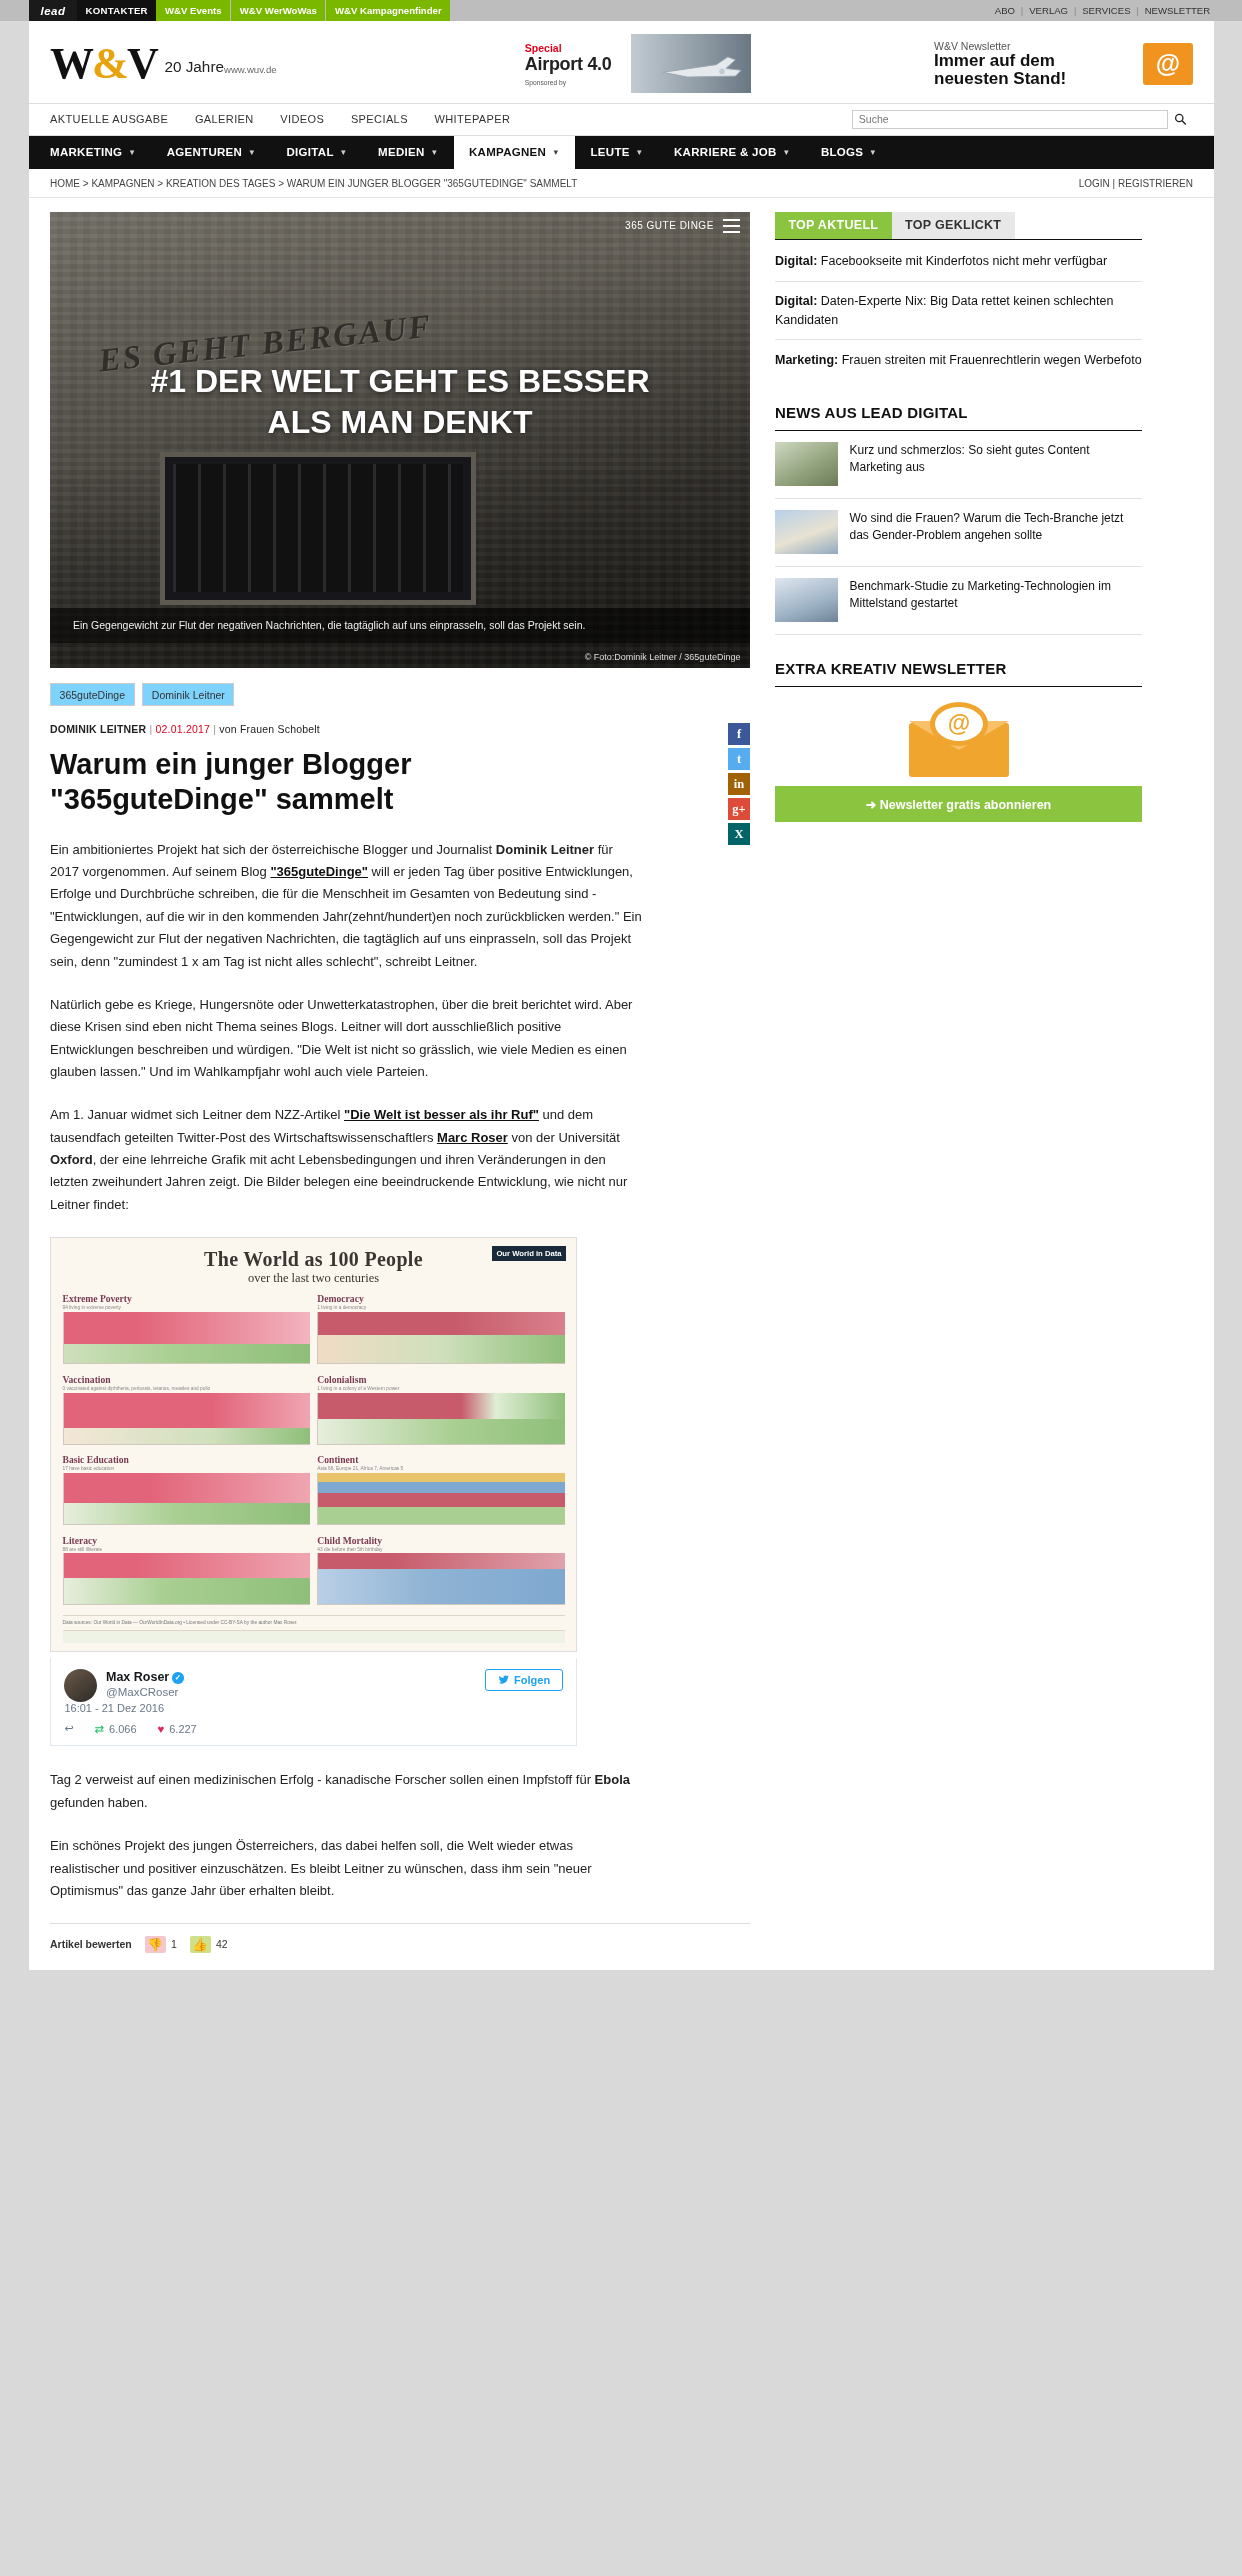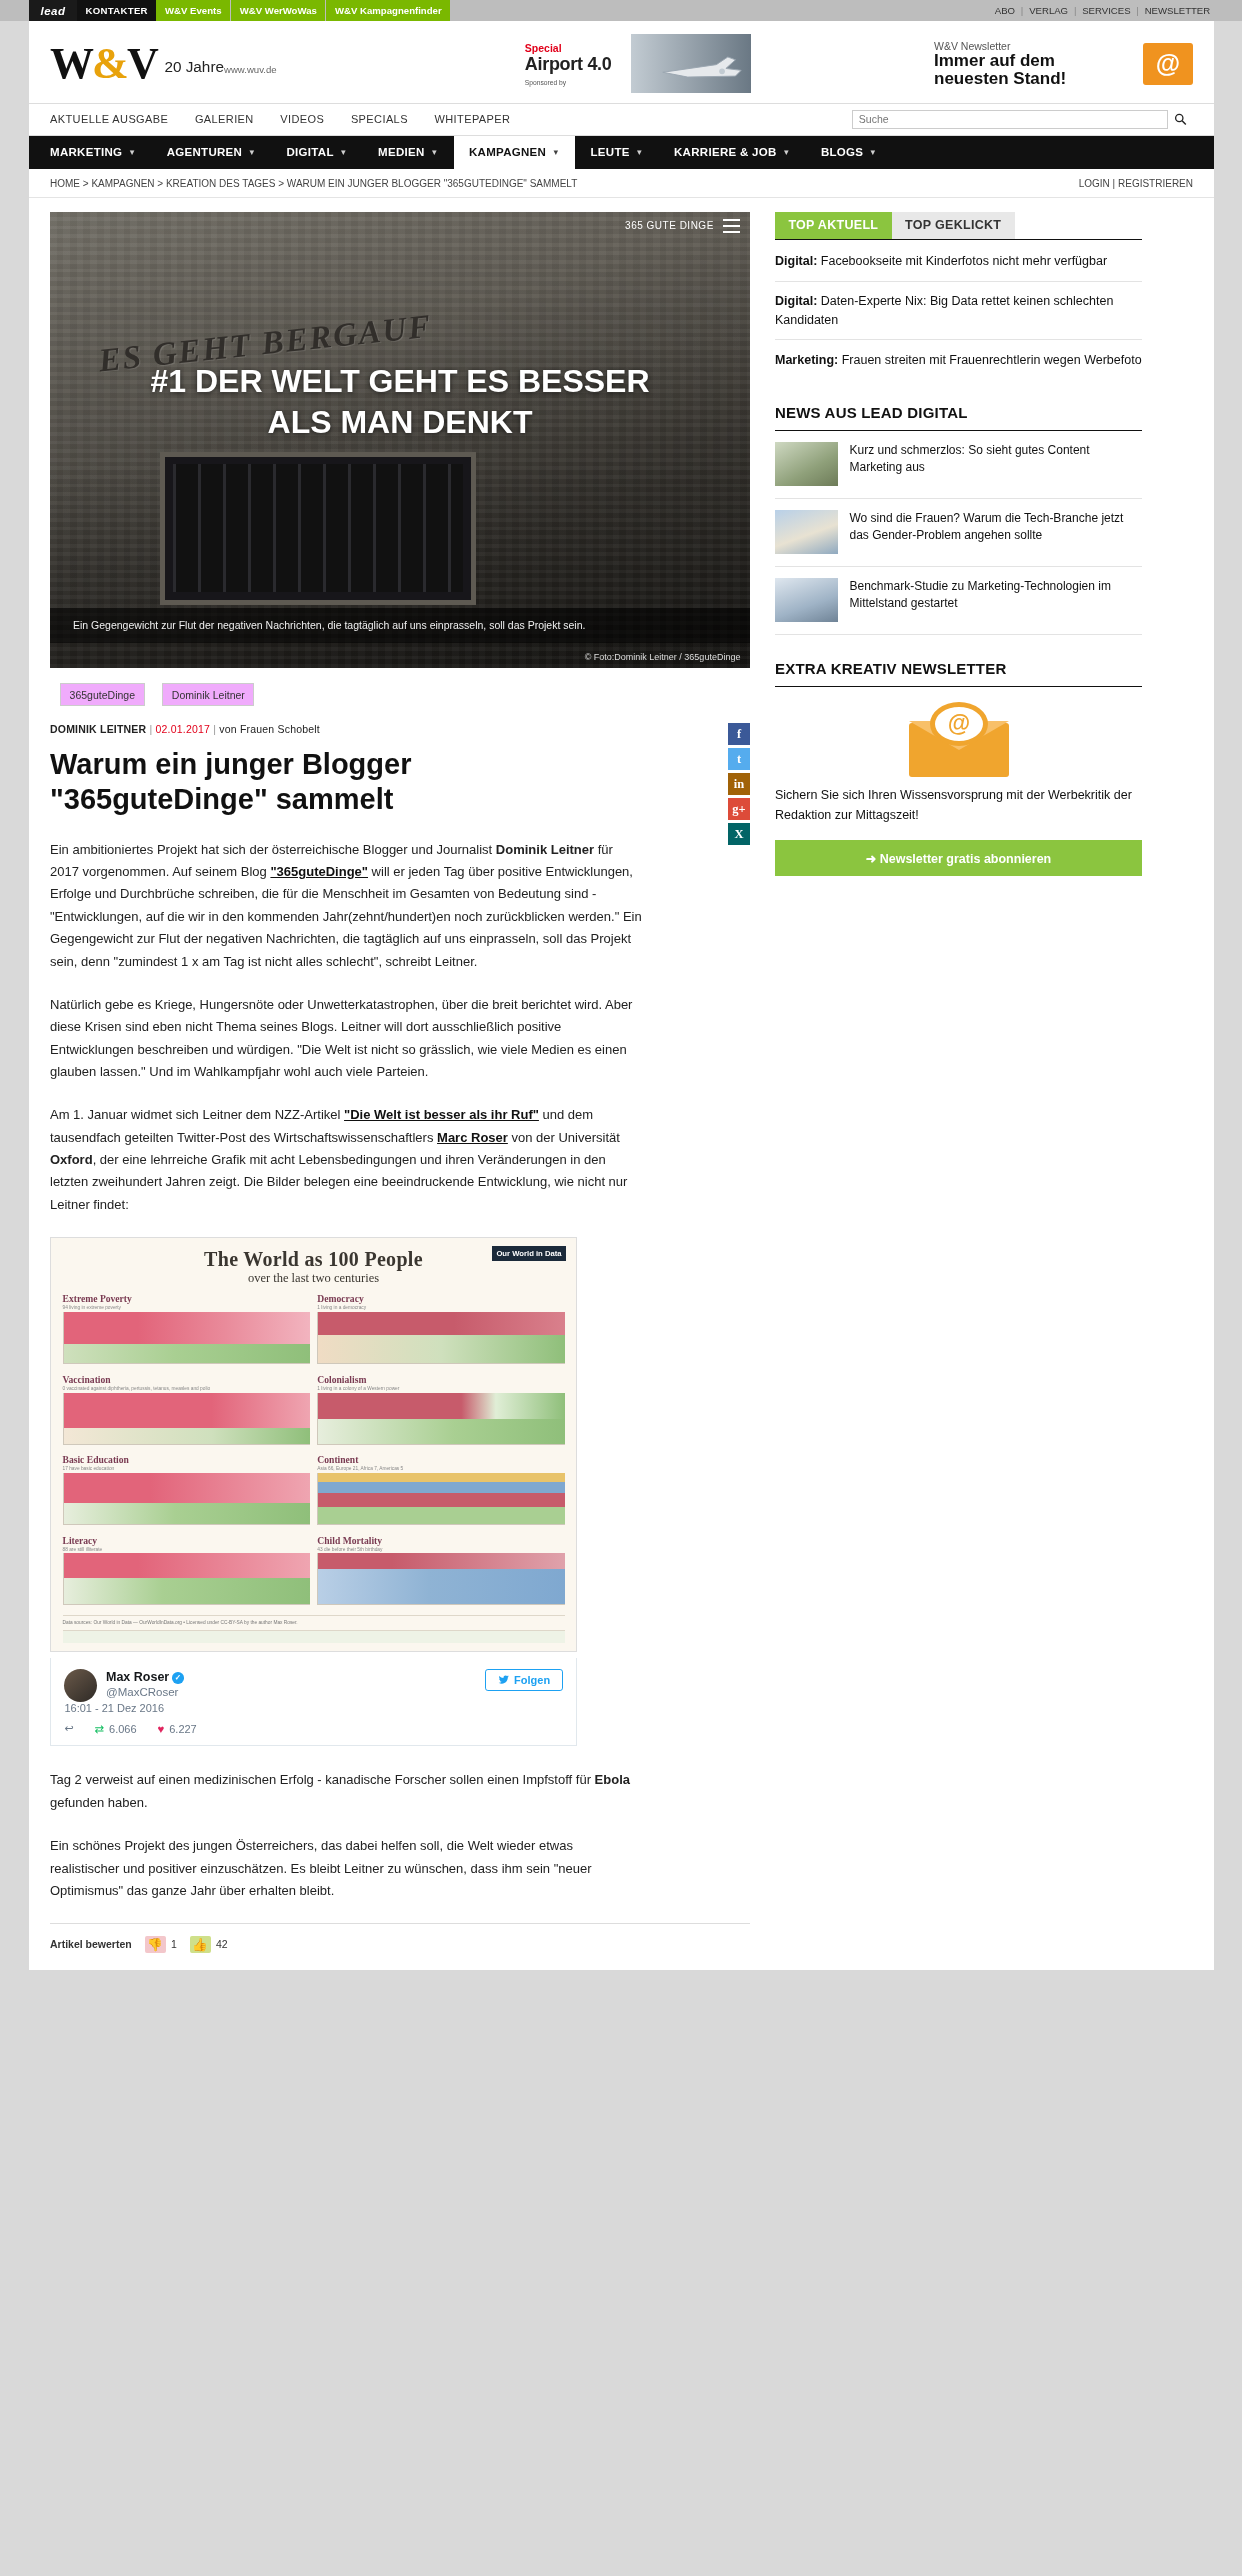--- a/index.html
+++ b/index.html
@@ -338,23 +338,22 @@
   .tags {
     display: flex;
     gap: 7.7px;
     margin: 15.3px 0 17px 0;
   }
   .tag {
     border: 1px solid #ccc;
     font-size: 10.5px;
     color: #333;
     padding: 4.8px 8.6px;
-    background: #f0abfc;
+    background: #7dd3fc;
     text-decoration: none;
-    margin-left: 10px;
   }
 
   
   .byline {
     font-size: 10.5px;
     color: #222;
     margin-bottom: 11.5px;
     letter-spacing: 0.2px;
   }
   .byline .author { font-weight: bold; }
@@ -1027,21 +1026,20 @@
           </div>
         </div>
 
         <div class="side-block newsletter-card">
           <div class="side-title">EXTRA KREATIV NEWSLETTER</div>
           <div class="nl-envelope">
             <div class="nl-env-body"></div>
             <div class="nl-env-flap"></div>
             <div class="nl-at">@</div>
           </div>
-          <div class="nl-text">Sichern Sie sich Ihren Wissensvorsprung mit der Werbekritik der Redaktion zur Mittagszeit!</div>
           <a href="#" class="nl-btn">➜  Newsletter gratis abonnieren</a>
         </div>
 
       </div>
     </div>
   </div>
 </div>
 
 
 </body></html>

